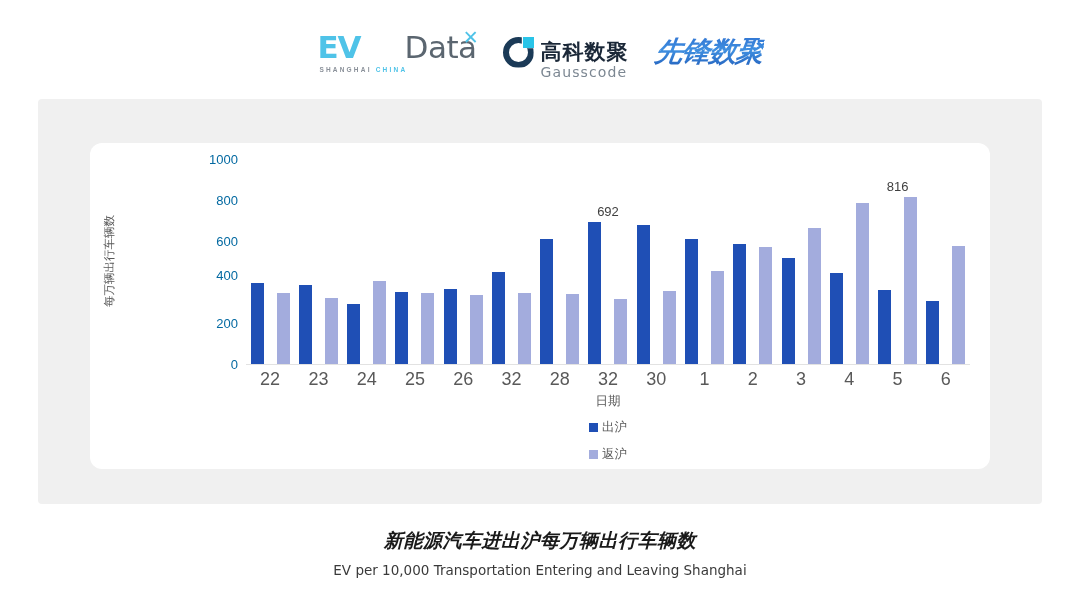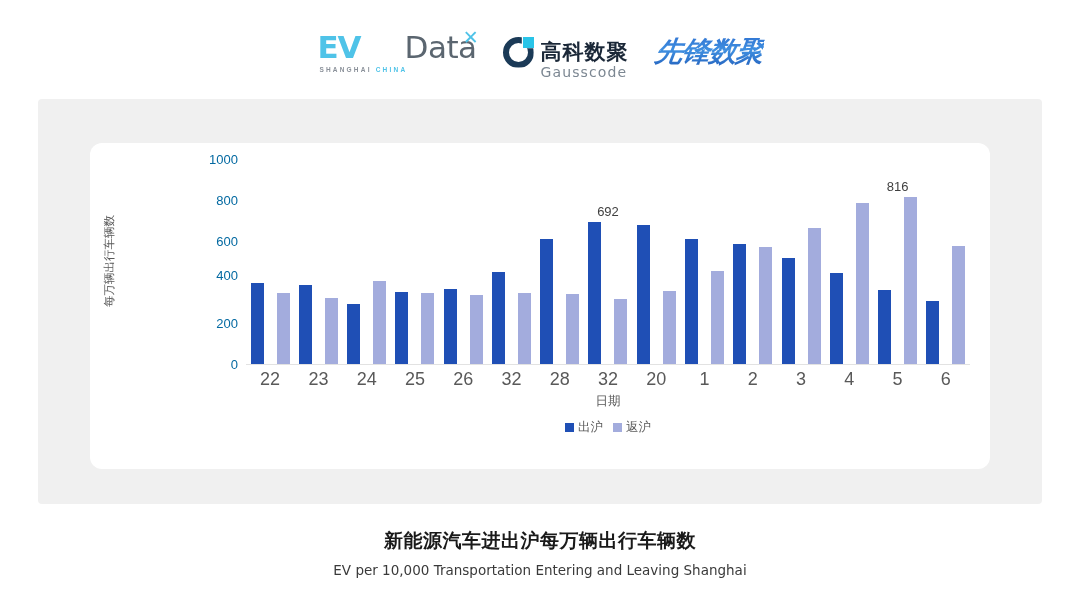--- a/index.html
+++ b/index.html
@@ -123,32 +123,33 @@
   .xtick{
     flex:1 1 0;text-align:center;font-size:18px;color:#595959;
   }
   .xlabel{
     position:absolute;left:156px;top:250px;width:724px;text-align:center;
     font-size:12.5px;color:#595959;
   }
   .legend{
     position:absolute;left:156px;top:276px;width:724px;
     display:flex;align-items:center;justify-content:center;gap:10px;
-    font-size:12.5px;color:#595959;
+    font-size:12.5px;color:#595959;flex-direction:column;
   }
   .legend-item{display:flex;align-items:center;gap:4px;}
   .swatch{width:9px;height:9px;display:inline-block;}
 
   
   .caption{
     position:absolute;left:0;top:528px;width:1080px;text-align:center;
   }
   .cap-cn{
     font-size:19px;font-weight:700;color:#1A1A1A;letter-spacing:0.5px;
     font-family:"DejaVu Sans",sans-serif;
+    font-style:italic;
   }
   .cap-en{
     font-size:13.5px;color:#3A3A3A;margin-top:8px;
     font-family:"DejaVu Sans",sans-serif;
   }
 </style>
 </head>
 <body>
 
 <div class="logo-strip">
@@ -267,21 +268,21 @@
 
       <div class="xticks">
           <div class="xtick">22</div>
           <div class="xtick">23</div>
           <div class="xtick">24</div>
           <div class="xtick">25</div>
           <div class="xtick">26</div>
           <div class="xtick">32</div>
           <div class="xtick">28</div>
           <div class="xtick">32</div>
-          <div class="xtick">20</div>
+          <div class="xtick">30</div>
           <div class="xtick">1</div>
           <div class="xtick">2</div>
           <div class="xtick">3</div>
           <div class="xtick">4</div>
           <div class="xtick">5</div>
           <div class="xtick">6</div>
         </div>
       <div class="xlabel">日期</div>
 
       <div class="legend">

